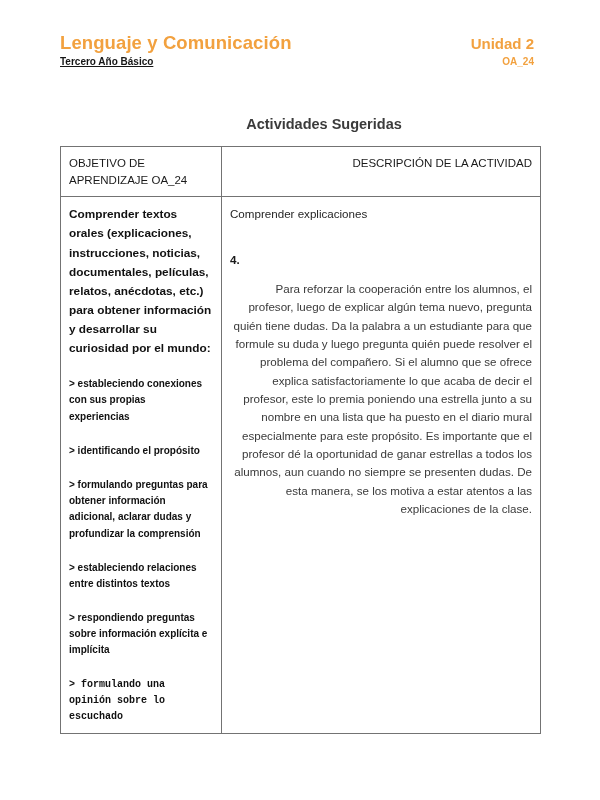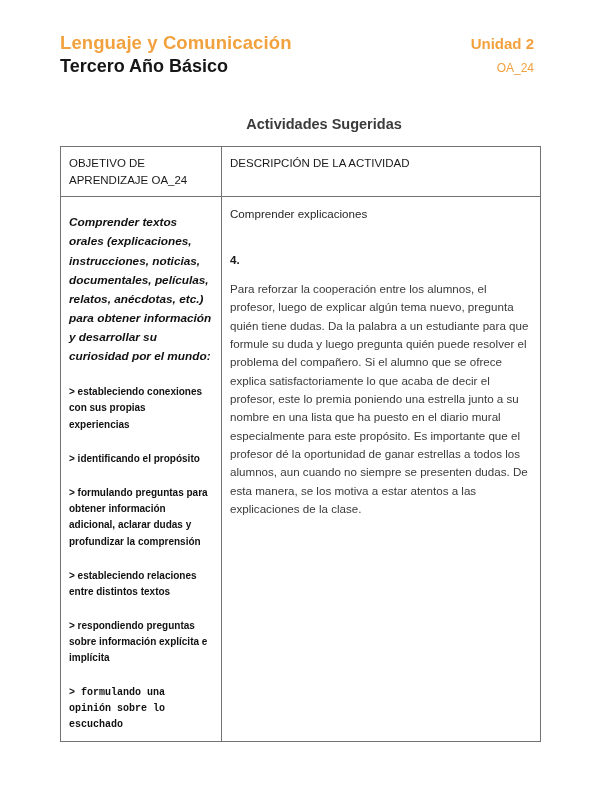--- a/index.html
+++ b/index.html
@@ -50,29 +50,30 @@
   .unit-label {
     font-size: 15px;
     font-weight: bold;
     color: #F2A13F;
     line-height: 1.2;
     white-space: nowrap;
     text-align: right;
     padding-left: 32px;
   }
   .grade-title {
-    font-size: 18px;
+    font-size: 10px;
     font-weight: bold;
     color: #161616;
     line-height: 1.2;
     white-space: nowrap;
+    text-decoration: underline;
   }
   .oa-label {
-    font-size: 12px;
-    font-weight: normal;
+    font-size: 10px;
+    font-weight: bold;
     color: #F2A13F;
     line-height: 1.2;
     white-space: nowrap;
     text-align: right;
   }
 
   
   .section-title {
     position: absolute;
     top: 116px;
@@ -111,43 +112,42 @@
     text-align: left;
     line-height: 1.45;
     height: 44px;
     box-sizing: border-box;
   }
   .th-right {
     padding: 7px 6px 10px 6px;
     font-size: 11.5px;
     font-weight: normal;
     color: #1a1a1a;
-    text-align: left;
+    text-align: right;
     line-height: 1.45;
     height: 44px;
     box-sizing: border-box;
   }
 
   .td-objective {
     padding: 8px 7px 10px 7px;
     height: 522px;
     box-sizing: border-box;
   }
   .td-description {
     padding: 8px 10px 10px 8px;
     box-sizing: border-box;
   }
 
   .obj-intro {
     font-size: 11.8px;
     font-weight: bold;
     color: #111111;
     line-height: 1.62;
-    margin: 8px 0 18px 0;
-    font-style: italic;
+    margin: 0 0 18px 0;
   }
   .obj-item {
     font-size: 10px;
     font-weight: bold;
     color: #111111;
     line-height: 1.62;
     margin: 0 4px 18px 0;
   }
   .obj-item:last-child { margin-bottom: 0; font-family: Liberation Mono, monospace; }
 
@@ -162,21 +162,21 @@
     font-weight: bold;
     color: #1a1a1a;
     line-height: 1.5;
     margin: 0 0 12px 0;
   }
   .desc-body {
     font-size: 11.6px;
     color: #3a3a3a;
     line-height: 1.58;
     margin: 0;
-    text-align: left;
+    text-align: right;
   }
 </style>
 </head>
 <body>
 
 <div class="page">
 
   <div class="doc-header">
     <div class="hdr-row row1">
       <span class="subject-title">Lenguaje y Comunicación</span>

